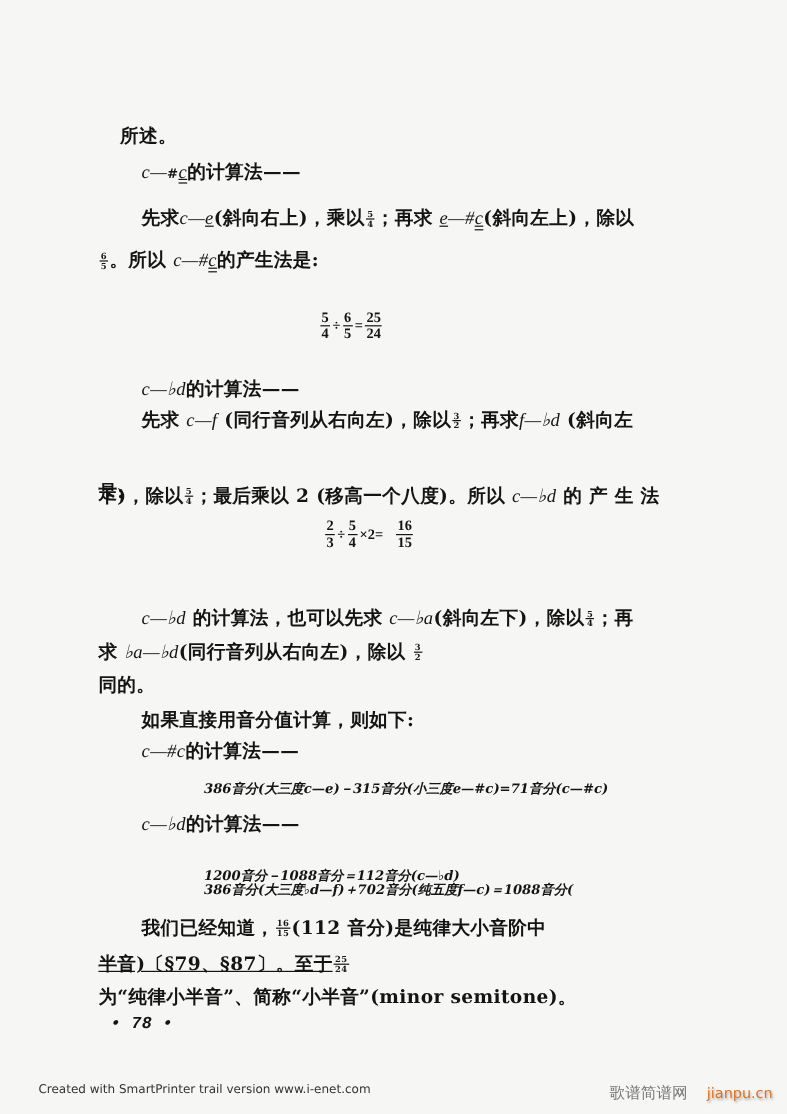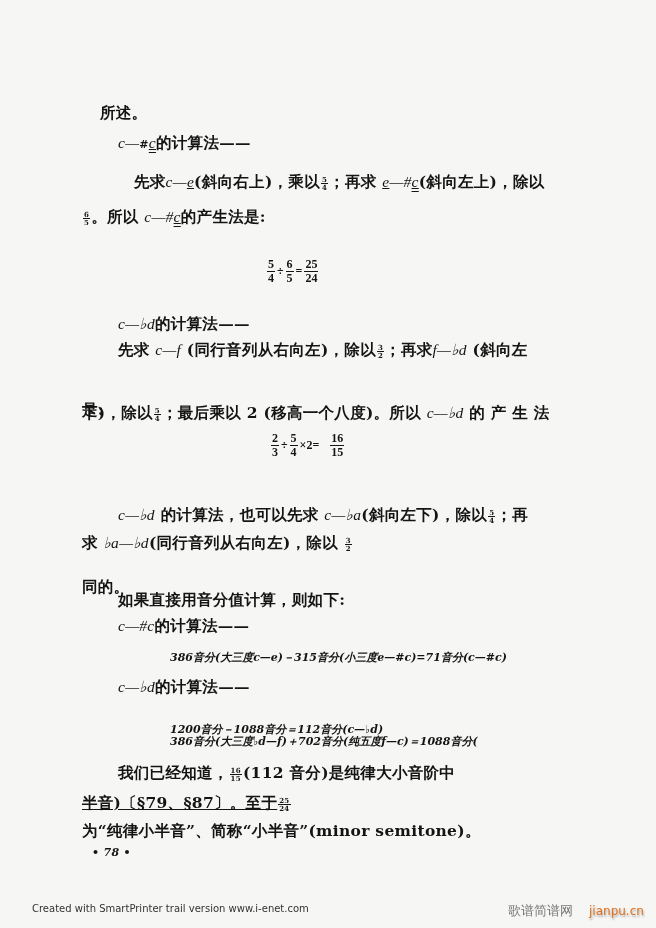--- a/index.html
+++ b/index.html
@@ -28,21 +28,21 @@
 <body>
 
 <div>
 
   <div class="line" style="left:82px;top:103px;margin-left:18px;"><span>所述。</span></div>
 
   <div class="line" style="left:118px;top:133px;">
     <span class="it">c—</span><span style="font-size:11px">#</span><span class="it uu">c</span><span>的计算法——</span>
   </div>
 
-  <div class="line" style="left:118px;top:172px;margin-left:16px;">
+  <div class="line" style="left:118px;top:172px;">
     <span>先求</span><span class="it">c—</span><span class="it u">e</span><span>(斜向右上)，乘以</span><span class="frac"><span class="num">5</span><span class="den">4</span></span><span>；再求 </span><span class="it u">e</span><span class="it">—#</span><span class="it uu">c</span><span>(斜向左上)，除以</span>
   </div>
 
   <div class="line" style="left:82px;top:207px;">
     <span class="frac"><span class="num">6</span><span class="den">5</span></span><span>。所以 </span><span class="it">c—#</span><span class="it uu">c</span><span>的产生法是:</span>
   </div>
 
   <div class="eq" style="left:266px;top:258px;">
     <span class="frac"><span class="num">5</span><span class="den">4</span></span><span class="op">÷</span><span class="frac"><span class="num">6</span><span class="den">5</span></span><span class="op">=</span><span class="frac"><span class="num">25</span><span class="den">24</span></span>
   </div>
@@ -66,21 +66,21 @@
   </div>
 
   <div class="line" style="left:118px;top:505px;">
     <span class="it">c—♭d</span><span> 的计算法，也可以先求 </span><span class="it">c—♭a</span><span>(斜向左下)，除以</span><span class="frac"><span class="num">5</span><span class="den">4</span></span><span>；再</span>
   </div>
 
   <div class="line" style="left:82px;top:533px;">
     <span>求 </span><span class="it">♭a—♭d</span><span>(同行音列从右向左)，除以 </span><span class="frac"><span class="num">3</span><span class="den">2</span></span>
   </div>
 
-  <div class="line" style="left:82px;top:561px;margin-top:16px;"><span>同的。</span></div>
+  <div class="line" style="left:82px;top:561px;"><span>同的。</span></div>
 
   <div class="line" style="left:118px;top:590px;"><span>如果直接用音分值计算，则如下:</span></div>
 
   <div class="line" style="left:118px;top:616px;">
     <span class="it">c—#</span><span class="it">c</span><span>的计算法——</span>
   </div>
 
   <div class="small" style="left:142px;top:650px;"><span>386音分(大三度c—e)－315音分(小三度e—#c)=71音分(c—#c)</span></div>
 
   <div class="line" style="left:118px;top:677px;">
@@ -93,20 +93,20 @@
   <div class="line" style="left:118px;top:763px;">
     <span>我们已经知道，</span><span class="frac"><span class="num">16</span><span class="den">15</span></span><span>(112  音分)是纯律大小音阶中</span>
   </div>
 
   <div class="line" style="left:82px;top:793px;text-decoration:underline;">
     <span>半音)〔§79、§87〕。至于</span><span class="frac"><span class="num">25</span><span class="den">24</span></span>
   </div>
 
   <div class="line" style="left:82px;top:821px;"><span>为“纯律小半音”、简称“小半音”(minor semitone)。</span></div>
 
-  <div class="line" style="left:92px;top:846px;font-style:italic;font-size:11px;"><span>• 78 •</span></div>
+  <div class="line" style="left:92px;top:846px;font-style:italic;font-size:14px;font-family:Liberation Mono, monospace;"><span>• 78 •</span></div>
 </div>
 
 <div class="footer" style="left:32px;top:903px;"><span>Created with SmartPrinter trail version www.i-enet.com</span></div>
 
 <div class="wm" style="left:508px;top:902px;">
   <span>歌谱简谱网</span><span class="site">jianpu.cn</span>
 </div>
 
 </body></html>

